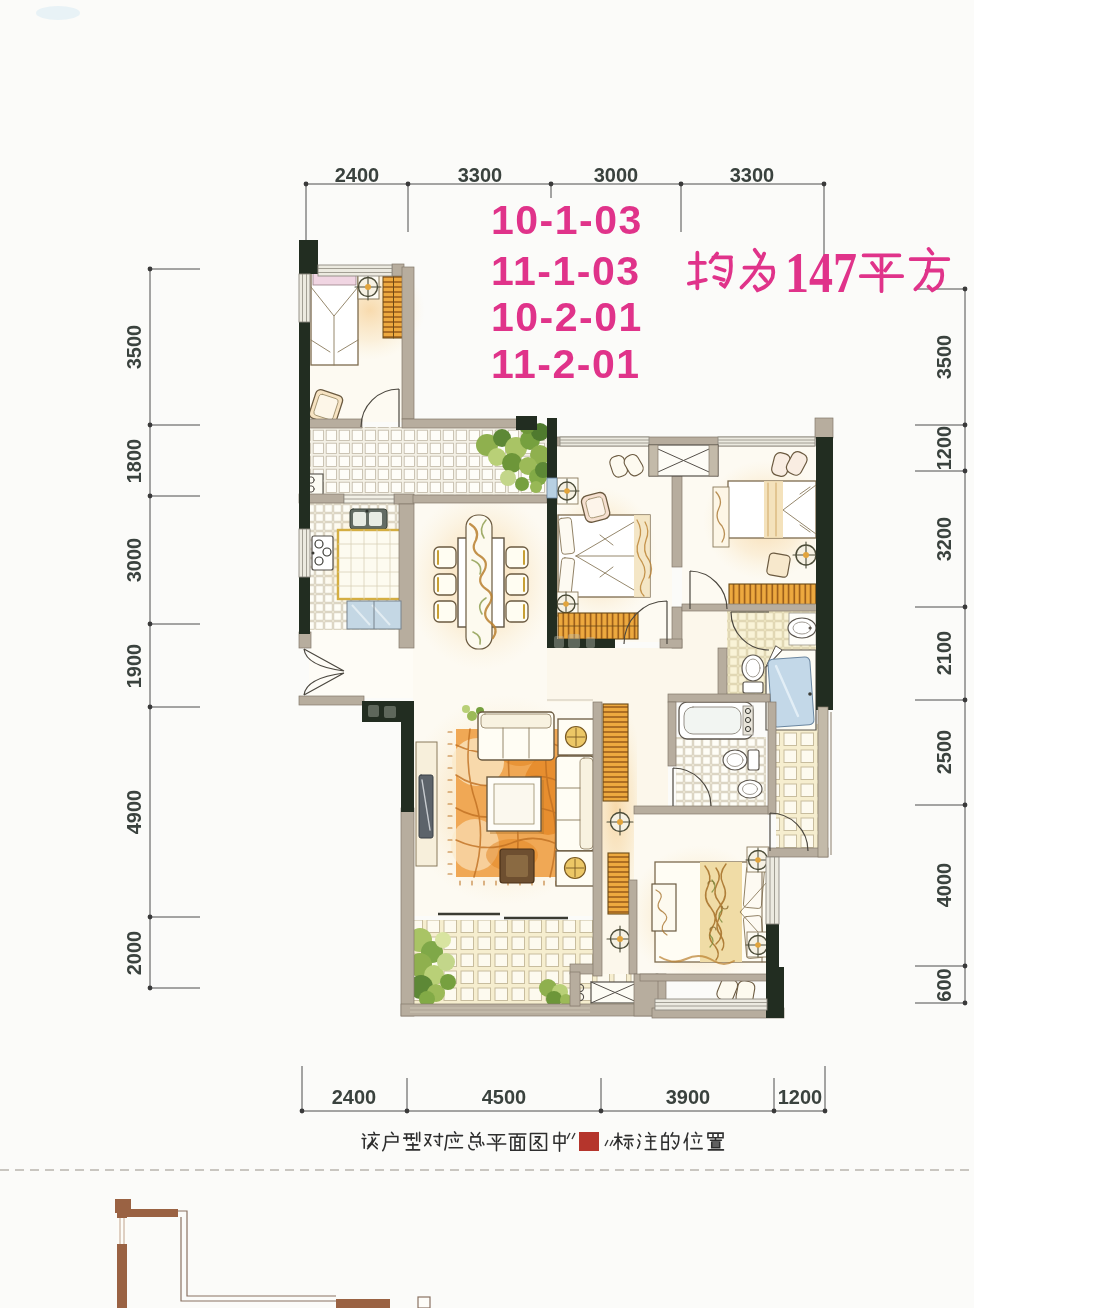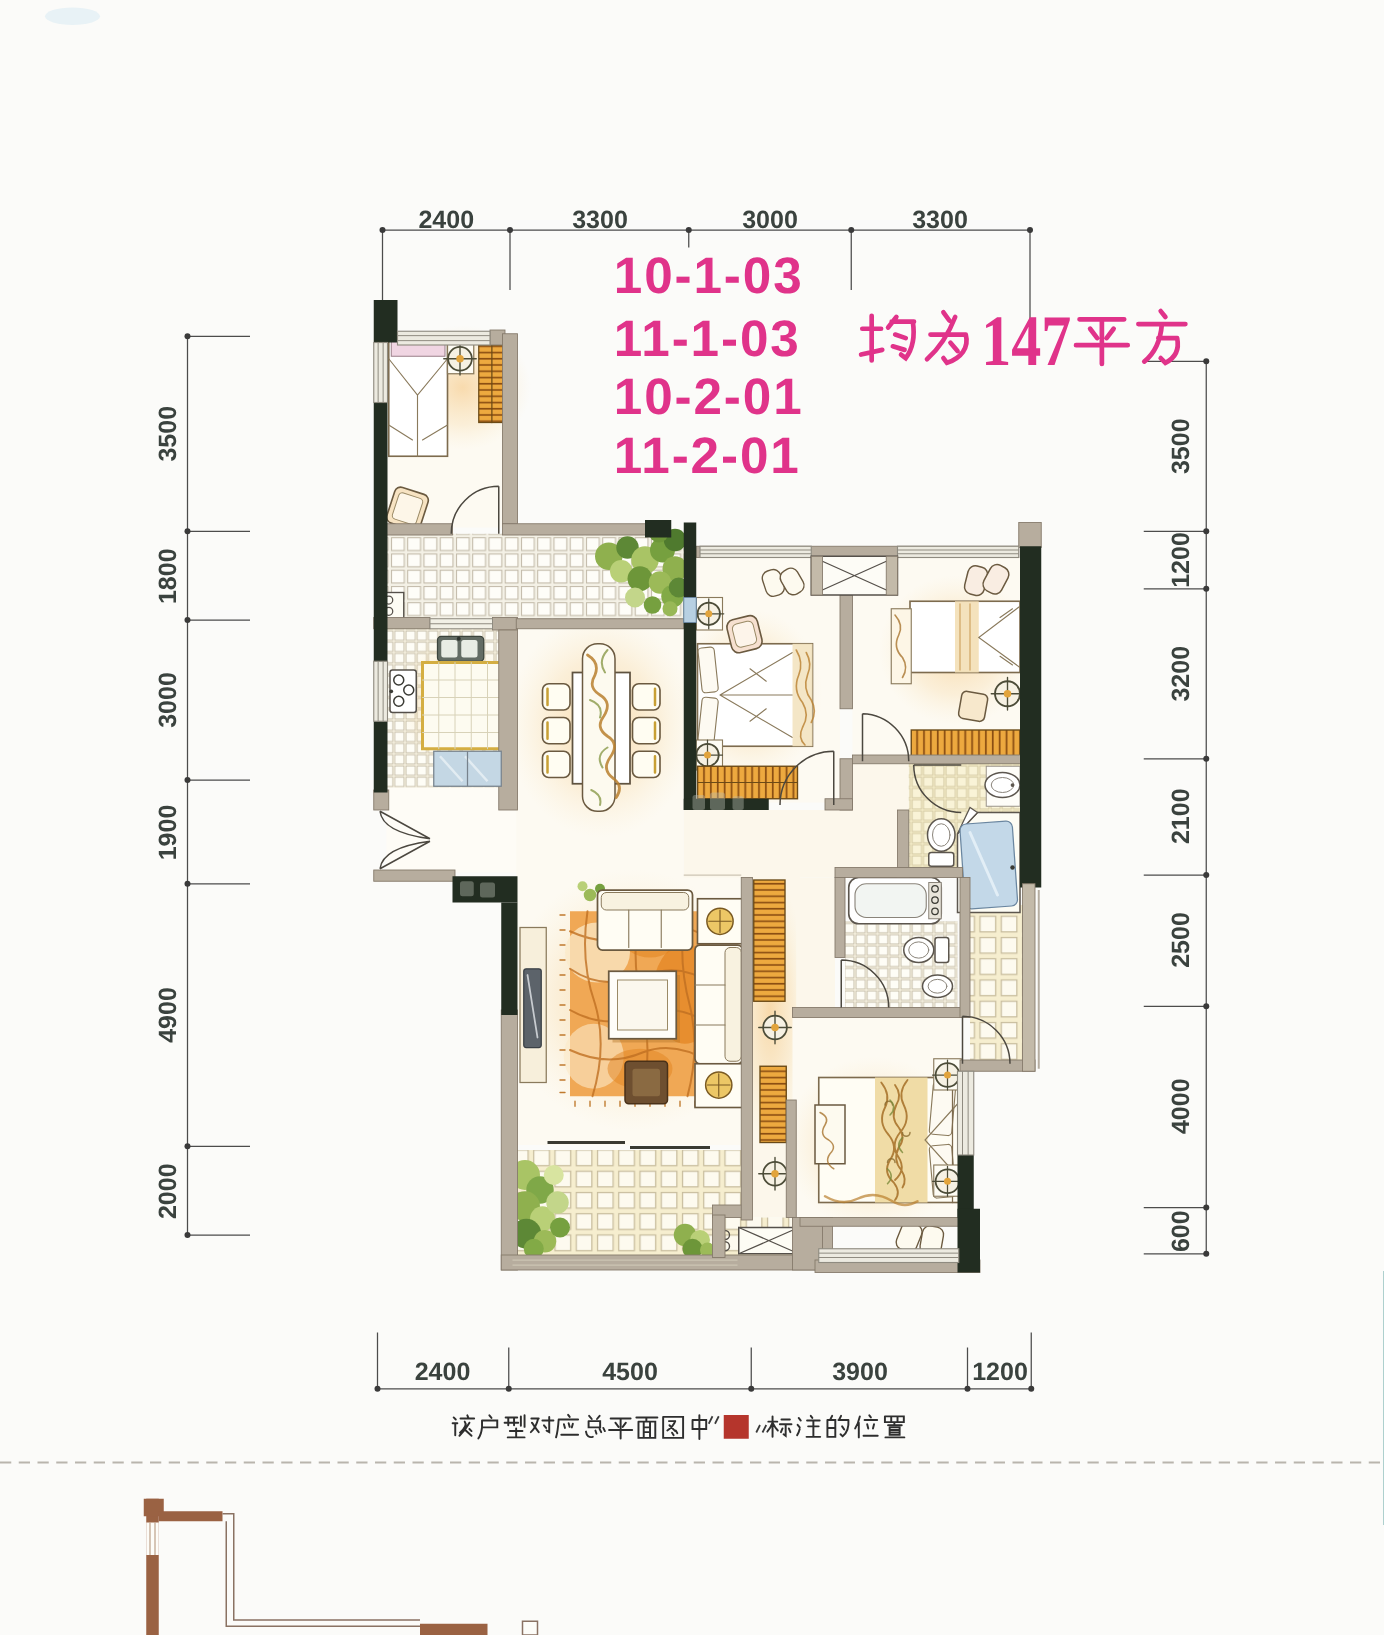--- a/index.html
+++ b/index.html
@@ -1,16 +1,16 @@
 <!DOCTYPE html>
 <html><head>
 <meta charset="utf-8">
 <style>
 html,body{margin:0;padding:0;}
-#page{position:relative;width:1107px;height:1308px;background:#0f766e;font-family:"Liberation Sans",sans-serif;overflow:hidden;}
+#page{position:relative;width:974px;height:1308px;background:#0f766e;font-family:"Liberation Sans",sans-serif;overflow:hidden;}
 #plan{position:absolute;top:0;left:0;}
 </style>
 </head>
 <body>
 <div id="page">
 <svg id="plan" width="1107" height="1308" viewBox="0 0 1107 1308">
 <defs>
 <pattern id="tileBig" width="13" height="13" patternUnits="userSpaceOnUse">
 <rect x="0" y="0" width="13" height="13" fill="#f4f1e6"></rect>
 <rect x="1.2" y="1.2" width="10.2" height="10.2" fill="#fefdf8" stroke="#c0b8a6" stroke-width="0.8"></rect>

